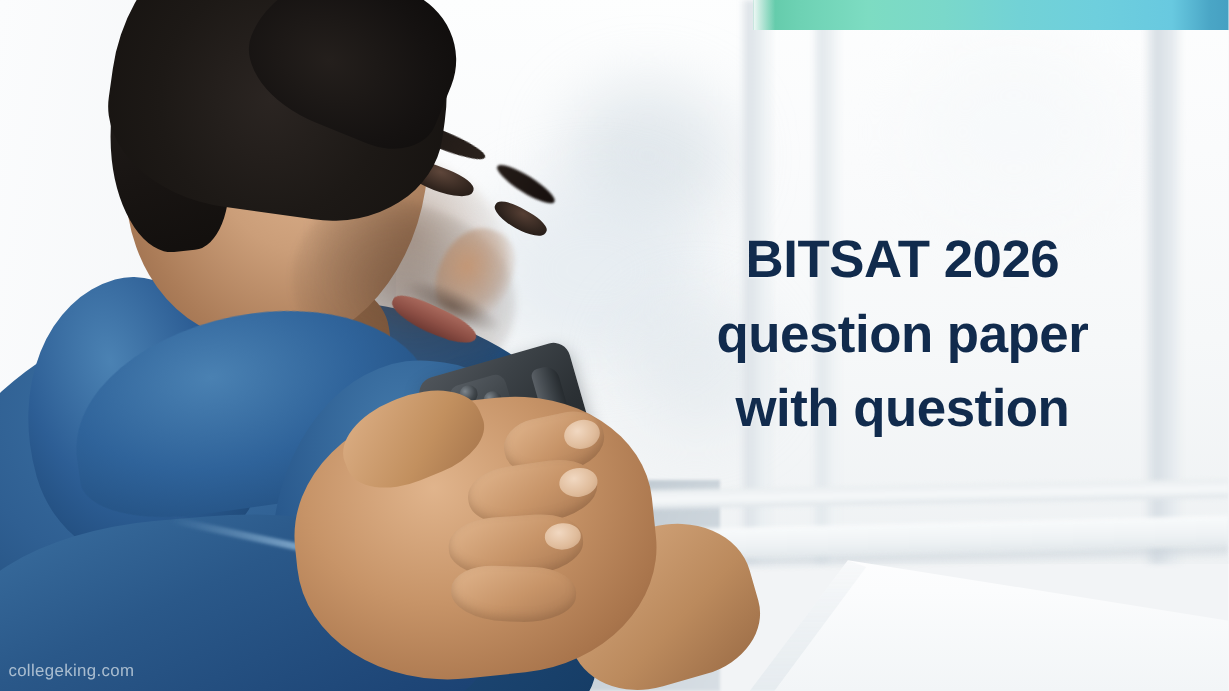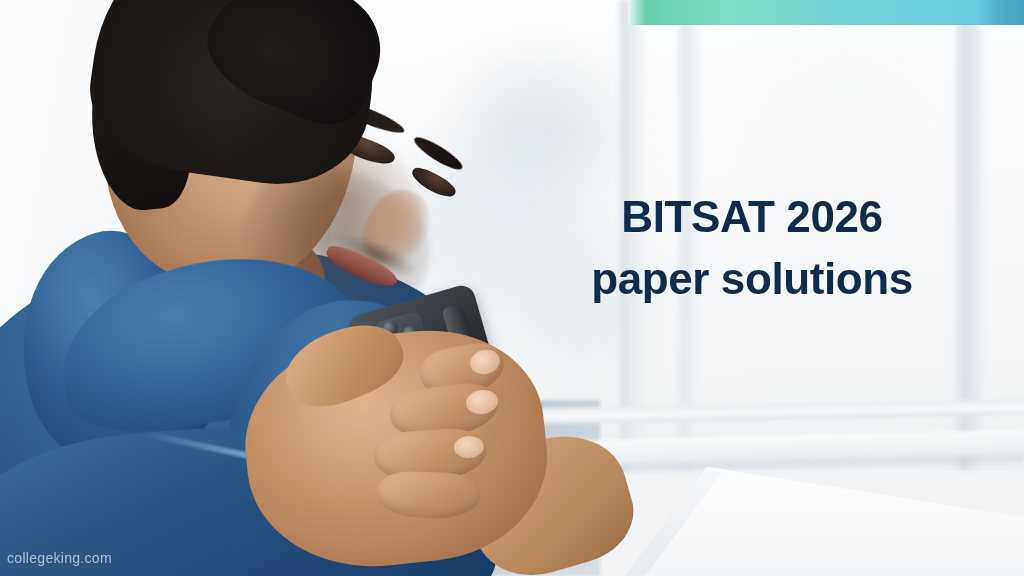--- a/index.html
+++ b/index.html
@@ -539,18 +539,19 @@
     <div class="nail n1"></div>
     <div class="nail n2"></div>
     <div class="nail n3"></div>
   </div>
 
   <div class="teal-bar"></div>
   <div class="teal-bar-fade"></div>
 
   <div class="headline">
     <span class="ln">BITSAT 2026</span>
-    <span class="ln">paper solutions</span>
+    <span class="ln">question paper</span>
+    <span class="ln">with question</span>
   </div>
 
   <div class="watermark">collegeking.com</div>
 
 </div>
 
 </body></html>

